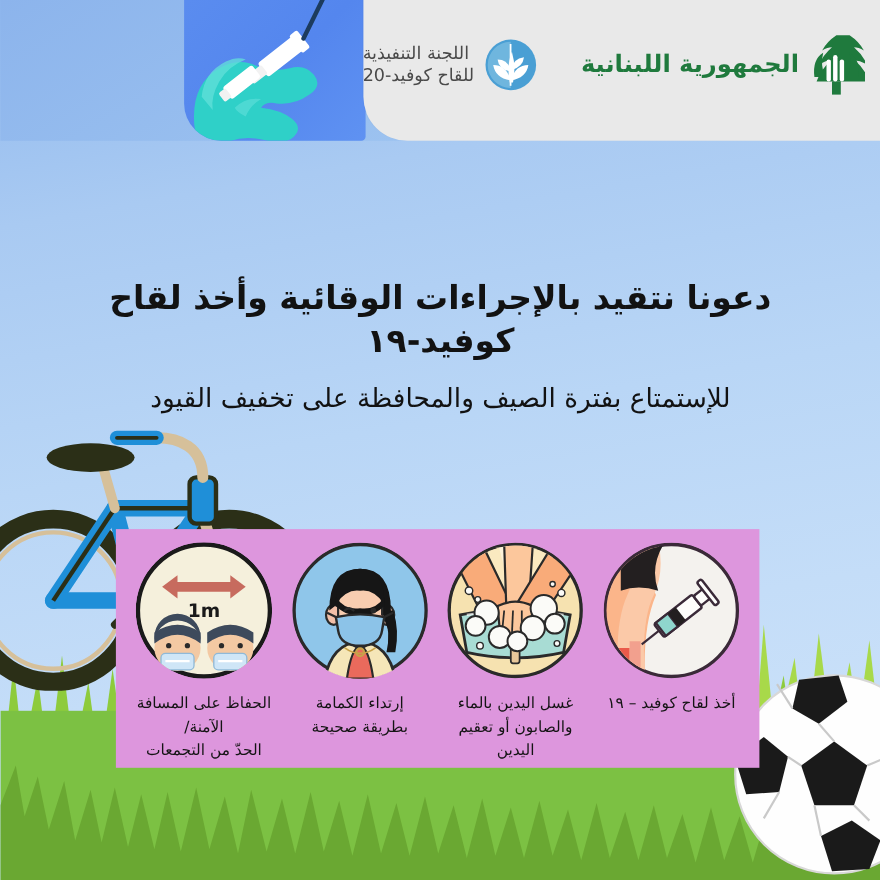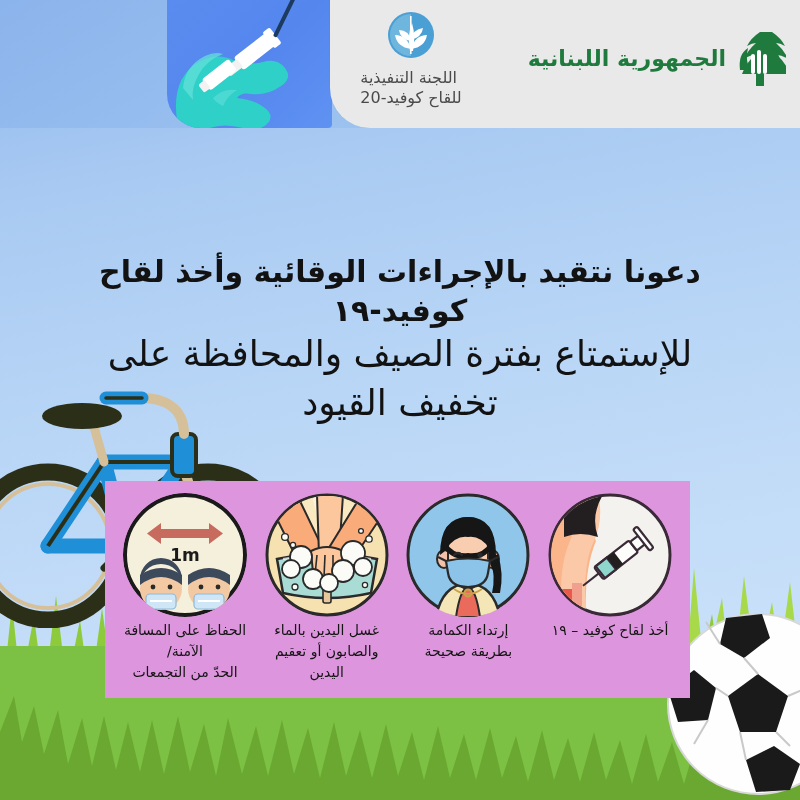--- a/index.html
+++ b/index.html
@@ -35,35 +35,35 @@
     position:absolute;right:14px;top:48px;left:14px;height:70px;
     display:flex;flex-direction:row;align-items:center;justify-content:flex-start;
     gap:20px;direction:rtl;
   }
   .moph-logo{display:flex;flex-direction:row;align-items:center;gap:8px;}
   .moph-text{display:flex;flex-direction:column;align-items:flex-end;line-height:1.15;}
   .moph-l1{color:#1f7a3d;font-size:22px;font-weight:bold;letter-spacing:.5px;white-space:nowrap;}
   .moph-l2{color:#e02b2b;font-size:19px;font-weight:bold;letter-spacing:.5px;white-space:nowrap;}
   .cedar-mark{width:52px;height:58px;flex:0 0 auto;}
   .sep-space{width:26px;}
-  .cmt-logo{display:flex;flex-direction:column;align-items:center;gap:9px;}
+  .cmt-logo{display:flex;flex-direction:row;align-items:center;gap:9px;}
   .cmt-text{display:flex;flex-direction:column;align-items:flex-end;line-height:1.25;}
   .cmt-l1,.cmt-l2{color:#4a4a4a;font-size:16px;white-space:nowrap;}
   .cmt-mark{width:48px;height:48px;flex:0 0 auto;}
 
   
   .headline{
     position:absolute;left:0;right:0;top:252px;text-align:center;direction:rtl;
   }
   .headline .l1{
     font-size:30px;font-weight:bold;color:#121212;line-height:1.3;
     letter-spacing:0;padding:0 27px;
   }
   .headline .l2{
-    font-size:36px;color:#121212;line-height:1.35;padding:0 60px;margin-top:0;
+    font-size:24px;color:#121212;line-height:1.35;padding:0 60px;margin-top:16px;
   }
 
   
   .bicycle{position:absolute;left:-14px;top:358px;width:300px;height:270px;}
   .soccer{position:absolute;left:666px;top:612px;width:184px;height:184px;}
   .grass-band{position:absolute;left:0;top:646px;width:800px;height:154px;}
   .grass-blades-top{position:absolute;left:0;top:540px;width:800px;height:130px;}
   .grass-left-tufts{position:absolute;left:0;top:560px;width:130px;height:120px;}
 
   
@@ -73,21 +73,21 @@
   }
   .tiles{
     position:absolute;left:0;top:0;width:585px;height:207px;
     display:flex;flex-direction:row-reverse;align-items:flex-start;
     justify-content:space-between;padding:12px 14px 0 14px;box-sizing:border-box;
     direction:rtl;
   }
   .tile{width:132px;display:flex;flex-direction:column;align-items:center;}
   .tile .circle{width:124px;height:124px;border-radius:50%;overflow:hidden;position:relative;}
   .tile .cap{
-    margin-top:3px;font-size:14px;color:#141414;line-height:1.5;
+    margin-top:13px;font-size:14px;color:#141414;line-height:1.5;
     text-align:center;direction:rtl;white-space:pre-line;
   }
 </style>
 </head>
 <body>
 
 <div class="poster">
 
   <svg class="grass-blades-top" viewBox="0 0 800 130" preserveAspectRatio="none">
     <g fill="#a8d94a">
@@ -221,20 +221,58 @@
               <path d="M65 92 q21 -16 42 0 l0 -10 q-21 -14 -42 0 Z" fill="#3d4a5c"></path>
               <circle cx="78" cy="94" r="2.4" fill="#2a2a2a"></circle>
               <circle cx="95" cy="94" r="2.4" fill="#2a2a2a"></circle>
               <rect x="71" y="101" width="30" height="15" rx="4" fill="#cfe6f7" stroke="#8fb9d8" stroke-width="1.2"></rect>
               <line x1="75" y1="108" x2="97" y2="108" stroke="#ffffff" stroke-width="2.2"></line>
             </g>
           </svg>
         </div>
         <div class="cap">الحفاظ على المسافة الآمنة/
 الحدّ من التجمعات</div>
+      </div>
+
+      <div class="tile">
+        <div class="circle">
+          <svg viewBox="0 0 124 124" width="124" height="124">
+            <circle cx="62" cy="62" r="60" fill="#8fc6ea" stroke="#2a2a2a" stroke-width="3"></circle>
+            <g>
+              <path d="M30 124 q6 -32 32 -34 q26 2 32 34 Z" fill="#f5e6b8" stroke="#2a2a2a" stroke-width="2.5"></path>
+              <path d="M50 124 q4 -28 12 -30 q8 2 12 30 Z" fill="#ea6a5c" stroke="#2a2a2a" stroke-width="2"></path>
+              <path d="M54 92 q8 8 16 0" fill="none" stroke="#2a2a2a" stroke-width="2"></path>
+              <circle cx="62" cy="100" r="3.5" fill="none" stroke="#c8a34a" stroke-width="2"></circle>
+              <path d="M48 96 q14 10 28 0" fill="none" stroke="#c8a34a" stroke-width="1.6"></path>
+
+              <ellipse cx="38" cy="66" rx="7" ry="9" fill="#f3c0a8" stroke="#2a2a2a" stroke-width="2"></ellipse>
+              <ellipse cx="86" cy="66" rx="7" ry="9" fill="#f3c0a8" stroke="#2a2a2a" stroke-width="2"></ellipse>
+
+              <path d="M34 62 q0 -38 28 -38 q28 0 28 38 l0 22 q-6 -10 -10 -30 l-36 0 Z" fill="#161616"></path>
+              <path d="M84 62 q6 22 2 38 l8 0 q4 -20 -2 -38 Z" fill="#161616"></path>
+
+              <path d="M42 56 q0 -28 20 -28 q20 0 20 28 l0 14 q0 20 -20 20 q-20 0 -20 -20 Z" fill="#f8cdb0" stroke="#2a2a2a" stroke-width="2"></path>
+
+              <path d="M40 56 q0 -32 22 -32 q22 0 22 32 q-10 -14 -22 -12 q-12 -2 -22 12 Z" fill="#161616"></path>
+              <path d="M40 50 q8 12 22 10 q14 2 22 -10 l0 8 q-10 10 -22 8 q-12 2 -22 -8 Z" fill="#161616"></path>
+
+              <path d="M48 62 q4 -4 8 0" fill="none" stroke="#2a2a2a" stroke-width="2.2" stroke-linecap="round"></path>
+              <circle cx="74" cy="62" r="2.6" fill="#2a2a2a"></circle>
+
+              <circle cx="46" cy="70" r="4" fill="#f58d7a" opacity=".85"></circle>
+              <circle cx="80" cy="70" r="4" fill="#f58d7a" opacity=".85"></circle>
+
+              <path d="M40 68 q22 -5 44 0 l-2 12 q-2 14 -20 14 q-18 0 -20 -14 Z" fill="#8cc3e8" stroke="#2a2a2a" stroke-width="2.2"></path>
+              <path d="M40 68 L32 64" stroke="#2a2a2a" stroke-width="2" fill="none"></path>
+              <path d="M84 68 L92 64" stroke="#2a2a2a" stroke-width="2" fill="none"></path>
+            </g>
+          </svg>
+        </div>
+        <div class="cap">إرتداء الكمامة
+بطريقة صحيحة</div>
       </div>
 
       <div class="tile">
         <div class="circle">
           <svg viewBox="0 0 124 124" width="124" height="124">
             <defs>
               <clipPath id="washclip">
                   <circle cx="62" cy="62" r="59"></circle>
                 </clipPath>
             </defs>
@@ -276,58 +314,20 @@
                 <circle cx="104" cy="46" r="3.2"></circle>
                 <circle cx="96" cy="38" r="2.4"></circle>
                 <circle cx="30" cy="94" r="3"></circle>
                 <circle cx="100" cy="92" r="2.6"></circle>
               </g>
             </g>
           </svg>
         </div>
         <div class="cap">غسل اليدين بالماء
 والصابون أو تعقيم اليدين</div>
-      </div>
-
-      <div class="tile">
-        <div class="circle">
-          <svg viewBox="0 0 124 124" width="124" height="124">
-            <circle cx="62" cy="62" r="60" fill="#8fc6ea" stroke="#2a2a2a" stroke-width="3"></circle>
-            <g>
-              <path d="M30 124 q6 -32 32 -34 q26 2 32 34 Z" fill="#f5e6b8" stroke="#2a2a2a" stroke-width="2.5"></path>
-              <path d="M50 124 q4 -28 12 -30 q8 2 12 30 Z" fill="#ea6a5c" stroke="#2a2a2a" stroke-width="2"></path>
-              <path d="M54 92 q8 8 16 0" fill="none" stroke="#2a2a2a" stroke-width="2"></path>
-              <circle cx="62" cy="100" r="3.5" fill="none" stroke="#c8a34a" stroke-width="2"></circle>
-              <path d="M48 96 q14 10 28 0" fill="none" stroke="#c8a34a" stroke-width="1.6"></path>
-
-              <ellipse cx="38" cy="66" rx="7" ry="9" fill="#f3c0a8" stroke="#2a2a2a" stroke-width="2"></ellipse>
-              <ellipse cx="86" cy="66" rx="7" ry="9" fill="#f3c0a8" stroke="#2a2a2a" stroke-width="2"></ellipse>
-
-              <path d="M34 62 q0 -38 28 -38 q28 0 28 38 l0 22 q-6 -10 -10 -30 l-36 0 Z" fill="#161616"></path>
-              <path d="M84 62 q6 22 2 38 l8 0 q4 -20 -2 -38 Z" fill="#161616"></path>
-
-              <path d="M42 56 q0 -28 20 -28 q20 0 20 28 l0 14 q0 20 -20 20 q-20 0 -20 -20 Z" fill="#f8cdb0" stroke="#2a2a2a" stroke-width="2"></path>
-
-              <path d="M40 56 q0 -32 22 -32 q22 0 22 32 q-10 -14 -22 -12 q-12 -2 -22 12 Z" fill="#161616"></path>
-              <path d="M40 50 q8 12 22 10 q14 2 22 -10 l0 8 q-10 10 -22 8 q-12 2 -22 -8 Z" fill="#161616"></path>
-
-              <path d="M48 62 q4 -4 8 0" fill="none" stroke="#2a2a2a" stroke-width="2.2" stroke-linecap="round"></path>
-              <circle cx="74" cy="62" r="2.6" fill="#2a2a2a"></circle>
-
-              <circle cx="46" cy="70" r="4" fill="#f58d7a" opacity=".85"></circle>
-              <circle cx="80" cy="70" r="4" fill="#f58d7a" opacity=".85"></circle>
-
-              <path d="M40 68 q22 -5 44 0 l-2 12 q-2 14 -20 14 q-18 0 -20 -14 Z" fill="#8cc3e8" stroke="#2a2a2a" stroke-width="2.2"></path>
-              <path d="M40 68 L32 64" stroke="#2a2a2a" stroke-width="2" fill="none"></path>
-              <path d="M84 68 L92 64" stroke="#2a2a2a" stroke-width="2" fill="none"></path>
-            </g>
-          </svg>
-        </div>
-        <div class="cap">إرتداء الكمامة
-بطريقة صحيحة</div>
       </div>
 
       <div class="tile">
         <div class="circle">
           <svg viewBox="0 0 124 124" width="124" height="124">
             <defs>
               <clipPath id="vaxclip">
                   <circle cx="62" cy="62" r="59"></circle>
                 </clipPath>
             </defs>

